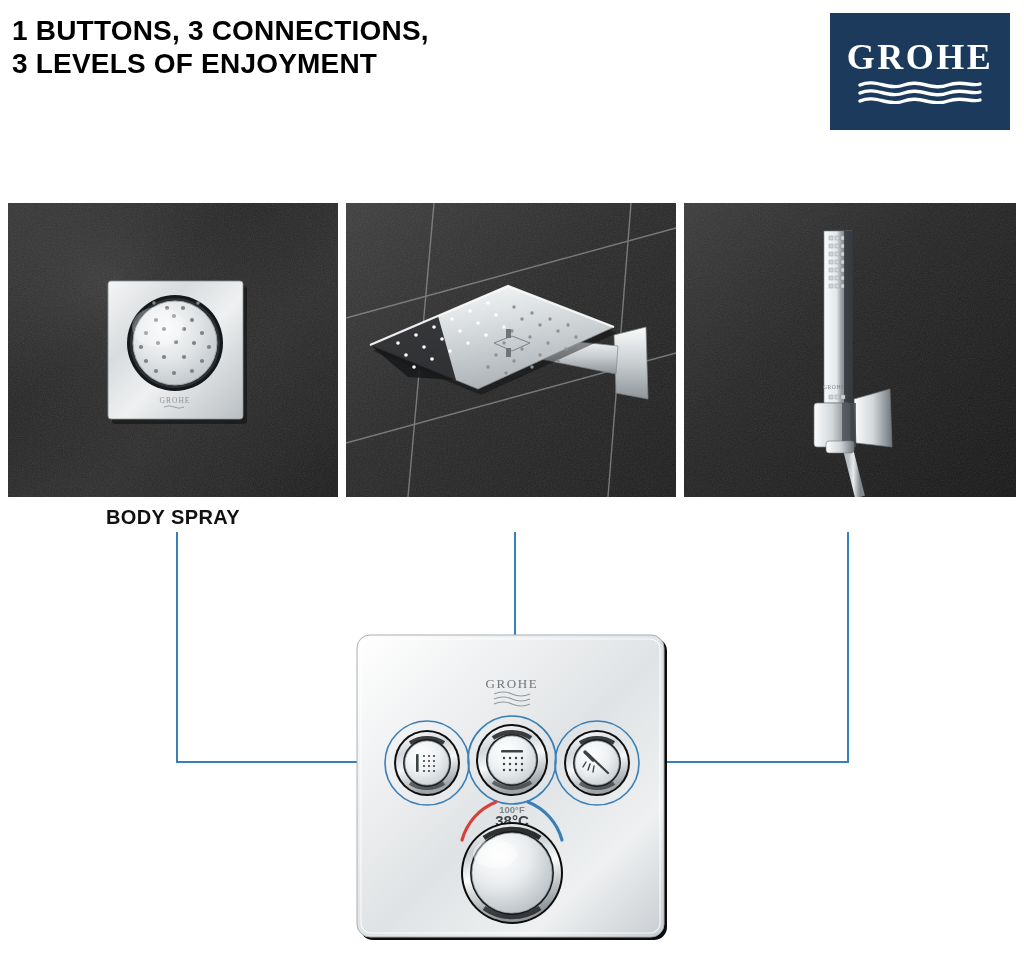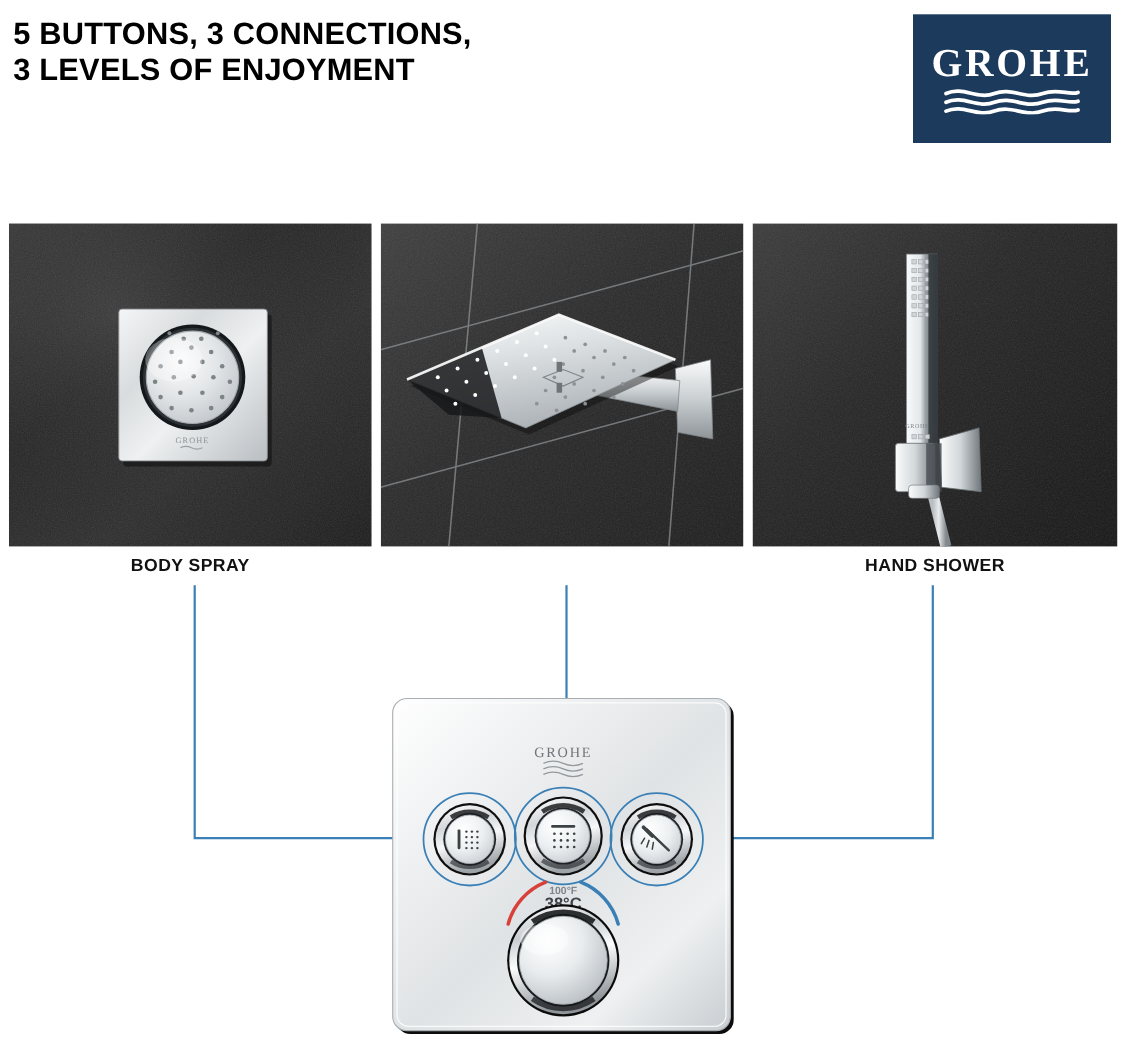--- a/index.html
+++ b/index.html
@@ -37,40 +37,40 @@
   
   .photo{position:absolute;top:203px;height:294px;overflow:hidden;}
   .photo-1{left:8px;width:330px;}
   .photo-2{left:346px;width:330px;}
   .photo-3{left:684px;width:332px;}
   .ph-svg{display:block;width:100%;height:100%;}
 
   
   .caption{
     position:absolute;top:506px;height:20px;
-    font-size:16px;font-weight:bold;color:#111;
+    font-size:20px;font-weight:bold;color:#111;
     text-align:center;letter-spacing:.4px;
   }
   .cap-1{left:8px;width:330px;}
   .cap-2{left:346px;width:330px;}
   .cap-3{left:684px;width:332px;}
 
   
   .connectors{position:absolute;left:0;top:0;width:1024px;height:955px;}
 
   
   .panel-wrap{position:absolute;left:352px;top:630px;width:325px;height:320px;}
   .panel-svg{display:block;width:100%;height:100%;}
 </style>
 </head>
 <body>
 
 <div id="stage">
 
-  <div class="headline">5 BUTTONS, 3 CONNECTIONS,
+  <div class="headline">1 BUTTONS, 3 CONNECTIONS,
 3 LEVELS OF ENJOYMENT</div>
 
   <div class="brand-box">
     <div class="brand-word">GROHE</div>
     <svg class="brand-waves" viewBox="0 0 124 26">
       <path d="M2 7 C18 0,30 13,46 7 C62 1,74 13,90 7 C104 2,114 9,122 6" fill="none" stroke="#ffffff" stroke-width="3.4" stroke-linecap="round"></path>
       <path d="M2 15 C18 8,30 21,46 15 C62 9,74 21,90 15 C104 10,114 17,122 14" fill="none" stroke="#ffffff" stroke-width="3.4" stroke-linecap="round"></path>
       <path d="M2 23 C18 16,30 29,46 23 C62 17,74 29,90 23 C104 18,114 25,122 22" fill="none" stroke="#ffffff" stroke-width="3.4" stroke-linecap="round"></path>
     </svg>
   </div>
@@ -326,21 +326,20 @@
       <rect x="130" y="200" width="36" height="44" rx="3" fill="url(#brk3)" stroke="#737980" stroke-width=".7"></rect>
       <rect x="158" y="200" width="14" height="44" fill="#474d52" opacity=".8"></rect>
 
       <path d="M150 244 L150 294" stroke="url(#hose3)" stroke-width="11" fill="none"></path>
       <path d="M164 246 L176 294" stroke="url(#hose3)" stroke-width="10" fill="none"></path>
       <rect x="142" y="238" width="28" height="12" rx="3" fill="url(#brk3)" stroke="#70767a" stroke-width=".6"></rect>
     </svg>
   </div>
 
   <div class="caption cap-1">BODY SPRAY</div>
-  <div class="caption cap-3">HAND SHOWER</div>
 
   <svg class="connectors" viewBox="0 0 1024 955">
     <g fill="none" stroke="#3a7fb5" stroke-width="2">
 
       <path d="M177 532 L177 762 L404 762"></path>
 
       <path d="M515 532 L515 760"></path>
 
       <path d="M848 532 L848 762 L628 762"></path>
     </g>

